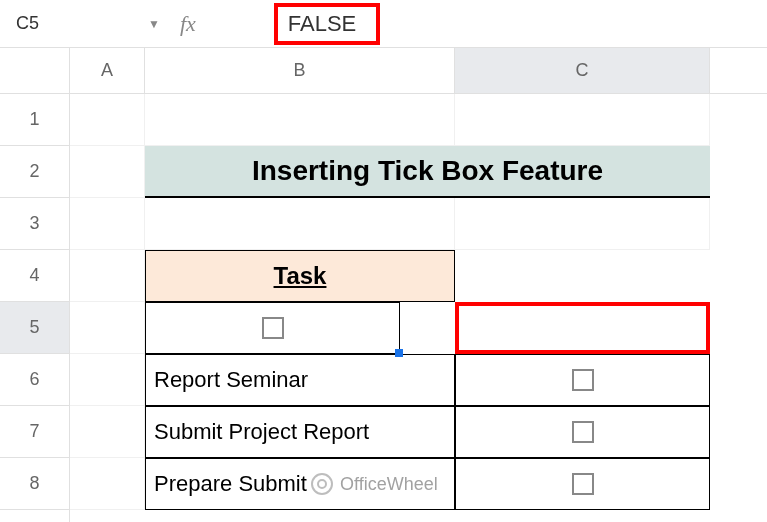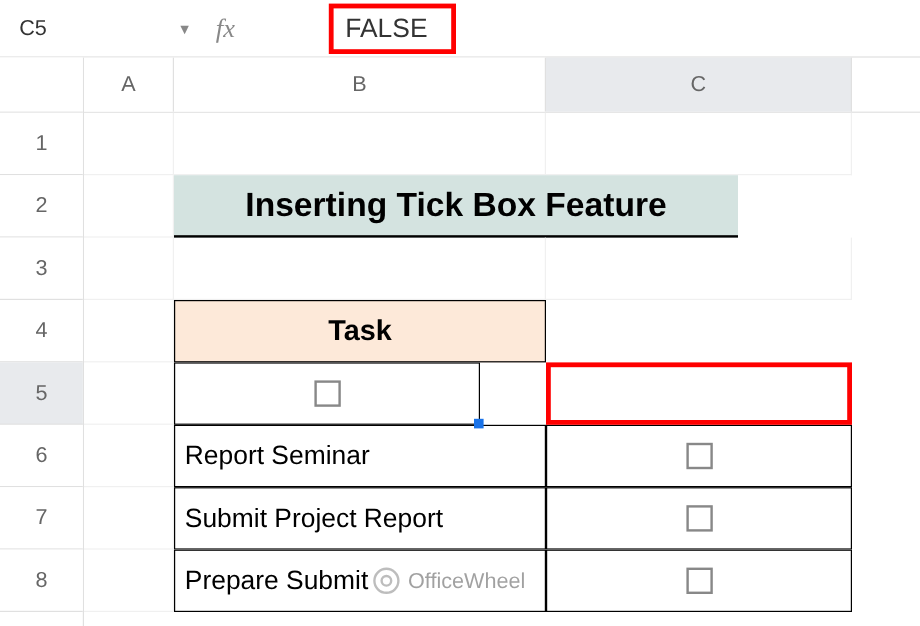--- a/index.html
+++ b/index.html
@@ -24,21 +24,21 @@
     .col-A { width: 75px; }
     .col-B { width: 310px; }
     .col-C { width: 255px; }
     
     .cells { position: relative; }
     .row { display: flex; height: 52px; }
     .cell { border-right: 1px solid #f0f0f0; border-bottom: 1px solid #f0f0f0; }
     
     .title-cell { background: #d4e3e0; text-align: center; font-size: 28px; font-weight: bold; color: #000; display: flex; align-items: center; justify-content: center; border-bottom: 2px solid #000; }
     
-    .header-cell { background: #fde9d9; border: 1px solid #000; font-size: 24px; font-weight: bold; display: flex; align-items: center; justify-content: center; color: #000; }
+    .header-cell { background: #fde9d9; border: 1px solid #000; font-size: 24px; font-weight: bold; display: flex; align-items: center; justify-content: center; color: #000; text-decoration: underline; }
     .data-cell { border: 1px solid #000; font-size: 22px; display: flex; align-items: center; padding-left: 8px; color: #000; background: #fff; }
     .checkbox-cell { border: 1px solid #000; display: flex; align-items: center; justify-content: center; background: #fff; position: relative; }
     .checkbox { width: 22px; height: 22px; border: 2px solid #888; background: #fff; }
     
     .selected-cell-outline { position: absolute; border: 4px solid #ff0000; pointer-events: none; z-index: 10; }
     .selection-handle { position: absolute; width: 8px; height: 8px; background: #1a73e8; right: -4px; bottom: -4px; }
     
     .watermark { position: absolute; left: 310px; top: 472px; display: flex; align-items: center; gap: 6px; opacity: 0.55; z-index: 20; pointer-events: none; }
     .watermark-icon { width: 24px; height: 24px; }
     .watermark-text { font-size: 18px; color: #555; }
@@ -78,21 +78,21 @@
     <div class="cells">
 
       <div class="row">
         <div class="cell col-A"></div>
         <div class="cell col-B"></div>
         <div class="cell col-C"></div>
       </div>
 
       <div class="row">
         <div class="cell col-A"></div>
-        <div class="title-cell" style="width:470px">Inserting Tick Box Feature</div>
+        <div class="title-cell" style="width:565px">Inserting Tick Box Feature</div>
       </div>
 
       <div class="row">
         <div class="cell col-A"></div>
         <div class="cell col-B"></div>
         <div class="cell col-C"></div>
       </div>
 
       <div class="row">
         <div class="cell col-A"></div>

